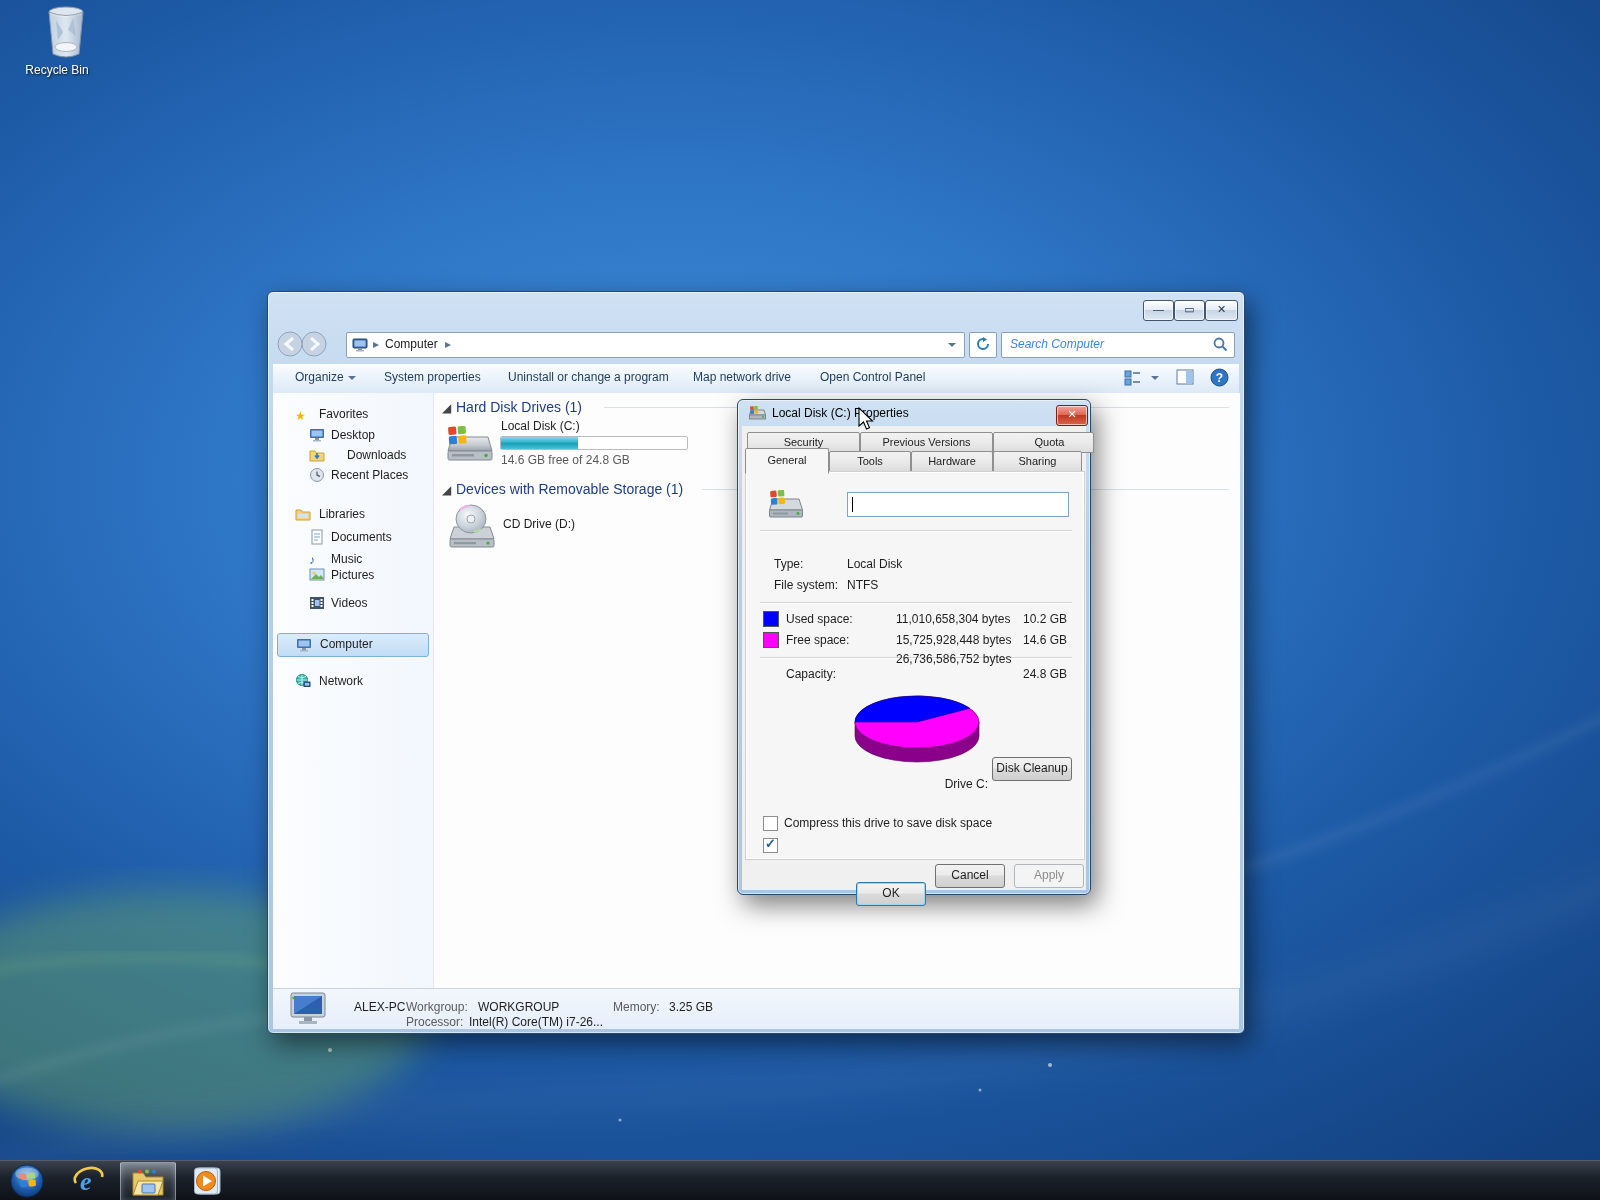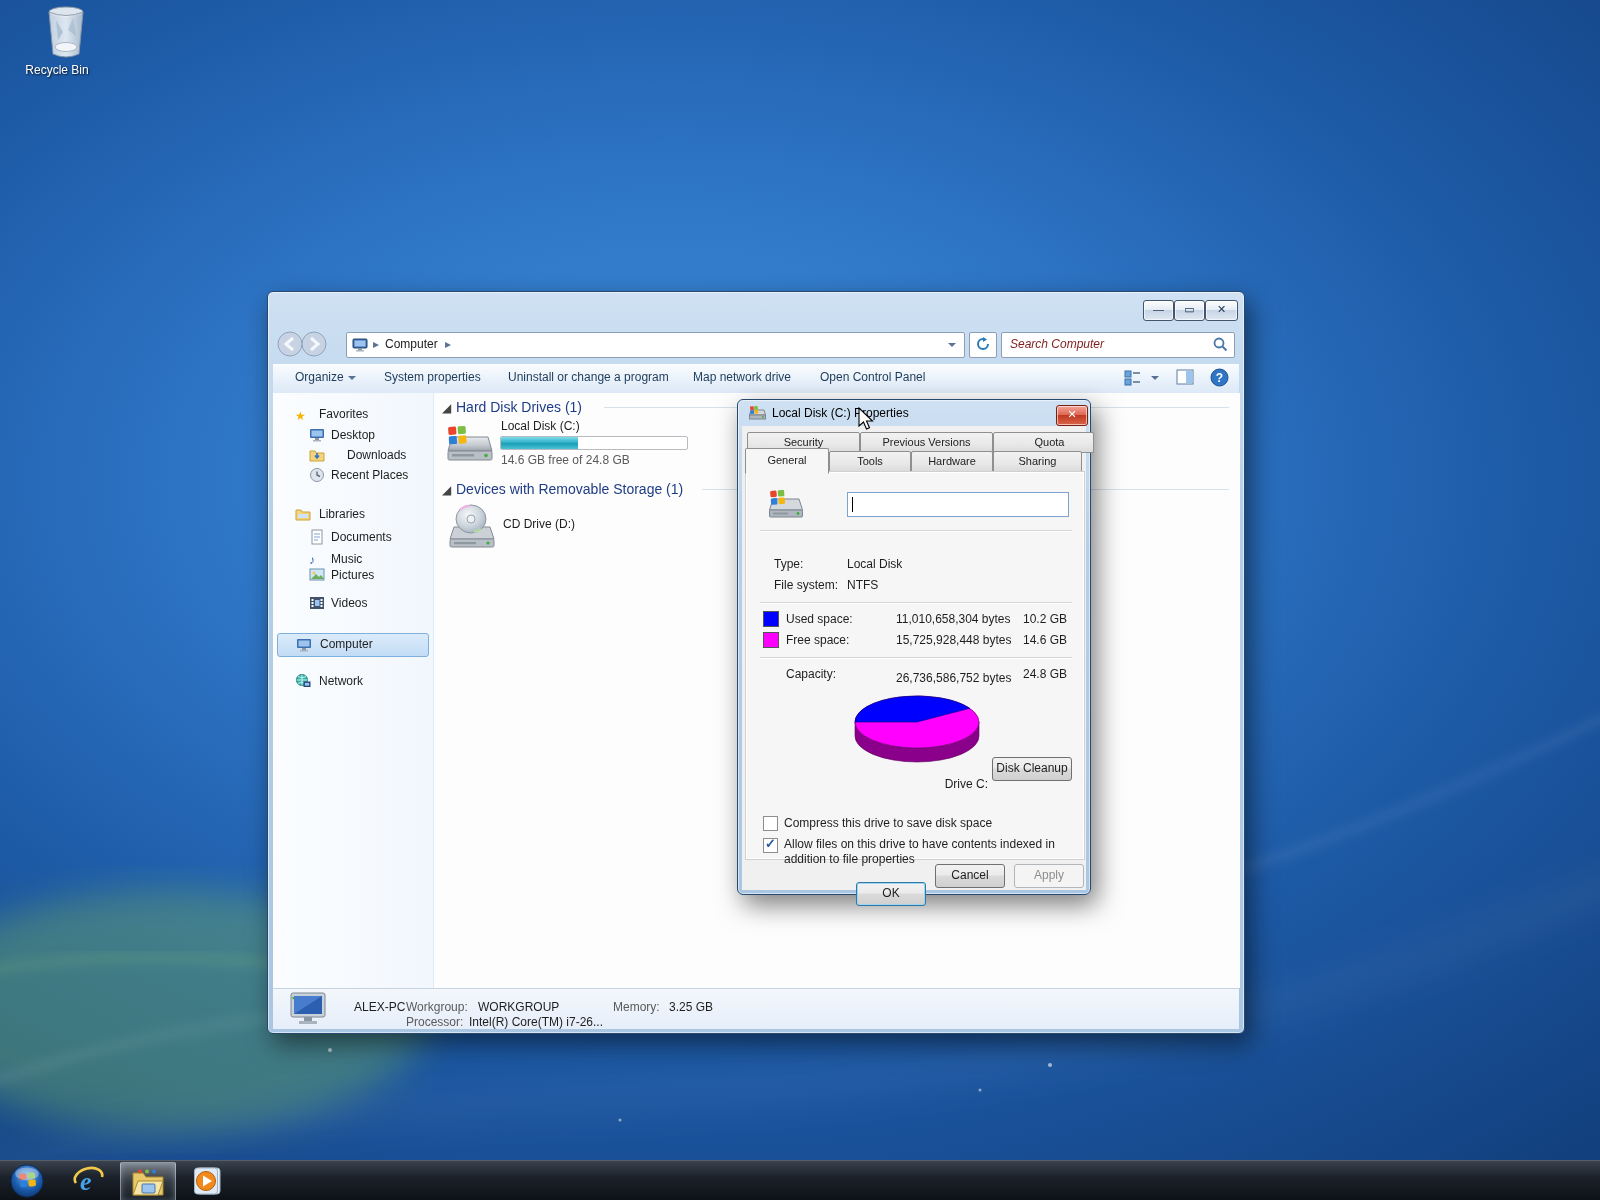--- a/index.html
+++ b/index.html
@@ -125,21 +125,21 @@
       <span class="abs" style="left:38px;top:4px;color:#222;">Computer</span>
       <span class="abs" style="left:98px;top:4px;color:#5a7392;">▸</span>
       <span class="abs caret" style="right:8px;top:10px;"></span>
     </div>
     <div class="abs roundbox" style="left:701px;top:40px;width:26px;height:24px;text-align:center;">
       <svg width="14" height="14" style="margin-top:4px;" viewBox="0 0 14 14">
         <path d="M12 7 A5 5 0 1 1 7 2" stroke="#2a7ab8" stroke-width="2" fill="none"></path>
           <path d="M7 0 L11 2.5 L7 5 Z" fill="#2a7ab8"></path>
         </svg></div>
     <div class="abs roundbox" style="left:733px;top:40px;width:232px;height:24px;">
-      <span class="abs" style="left:8px;top:4px;color:#7f1d1d;font-style:italic;">Search Computer</span>
+      <span class="abs" style="left:8px;top:4px;color:#3b82f6;font-style:italic;">Search Computer</span>
       <svg class="abs" style="right:6px;top:4px;" width="15" height="15" viewBox="0 0 15 15">
         <circle cx="6" cy="6" r="4.5" stroke="#4a76a8" stroke-width="1.8" fill="none"></circle>
           <line x1="9.5" y1="9.5" x2="13.5" y2="13.5" stroke="#4a76a8" stroke-width="2"></line>
         </svg>
       </div>
 
     <div class="abs toolbar" style="left:5px;top:72px;width:966px;height:29px;">
       <span class="abs tb-item" style="left:14px;top:3px;"><span>Organize</span><span class="caret"></span></span>
       <span class="abs tb-item" style="left:103px;top:3px;">System properties</span>
       <span class="abs tb-item" style="left:227px;top:3px;">Uninstall or change a program</span>
@@ -388,36 +388,35 @@
         <span class="abs" style="left:277px;top:140px;">10.2 GB</span>
 
         <div class="abs" style="left: 17px; top: 160px; width: 14px; height: 14px; border: 1px solid rgb(85, 85, 85); background: rgb(255, 0, 255);"></div>
         <span class="abs" style="left:40px;top:161px;">Free space:</span>
         <span class="abs" style="left:150px;top:161px;">15,725,928,448 bytes</span>
         <span class="abs" style="left:277px;top:161px;">14.6 GB</span>
 
         <div class="abs sep" style="left:14px;top:185px;width:312px;"></div>
 
         <span class="abs" style="left:40px;top:195px;">Capacity:</span>
-        <span class="abs" style="left:150px;top:199px;">26,736,586,752 bytes</span>
+        <span class="abs" style="left:150px;top:180px;">26,736,586,752 bytes</span>
         <span class="abs" style="left:277px;top:195px;">24.8 GB</span>
 
         <svg class="abs" style="left:100px;top:214px;" width="142" height="80" viewBox="0 0 142 80">
           <path id="pie-rim" d="M9 36 A62 26 0 0 0 133 36 L133 50 A62 26 0 0 1 9 50 Z" fill="#8a008a" stroke="#5e005e" stroke-width=".6"></path>
           <ellipse id="pie-free" cx="71" cy="36" rx="62" ry="26" fill="#FF00FF" stroke="#5e005e" stroke-width=".6"></ellipse>
           <path id="pie-used" d="M 71 36 L 9 36 A 62 26 0 0 1 123.8 22.3 Z" fill="#0000FF" stroke="#00007e" stroke-width=".6"></path>
         </svg>
         <span class="abs" style="left:100px;top:305px;width:142px;text-align:right;">Drive C:</span>
 
         <div class="abs win-btn" style="left:246px;top:285px;width:78px;height:22px;">Disk Cleanup</div>
 
         <div class="checkbox" style="left:17px;top:344px;"></div>
         <span class="abs" style="left:38px;top:344px;">Compress this drive to save disk space</span>
         <div class="checkbox checked" style="left:17px;top:366px;"></div>
-        <span class="abs" style="left:38px;top:365px;width:290px;line-height:15px;">Allow files on this drive to have contents indexed in addition to file properties</span>
       </div>
 
       <div class="abs win-btn default" style="left:114px;top:456px;width:68px;height:22px;">OK</div>
       <div class="abs win-btn" style="left:193px;top:438px;width:68px;height:22px;">Cancel</div>
       <div class="abs win-btn disabled" style="left:272px;top:438px;width:68px;height:22px;">Apply</div>
     </div>
   </div>
 
   <svg class="abs" style="left:858px;top:407px;z-index:40;" width="16" height="24" viewBox="0 0 16 24">
     <path d="M1 1 L1 19 L5.5 15 L8.5 22 L11.5 20.7 L8.5 14 L14.5 14 Z" fill="#fff" stroke="#000" stroke-width="1.1"></path>

